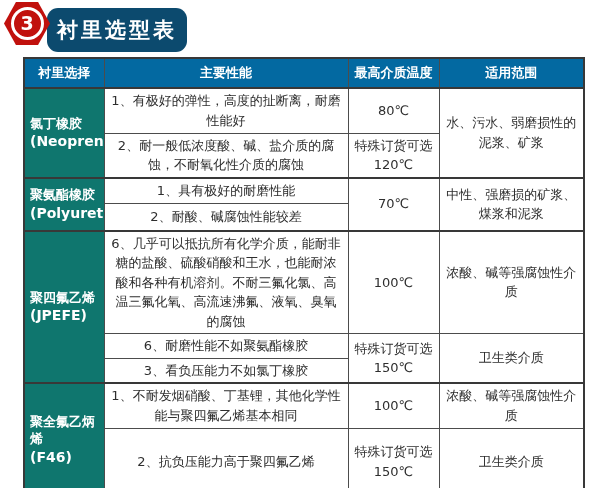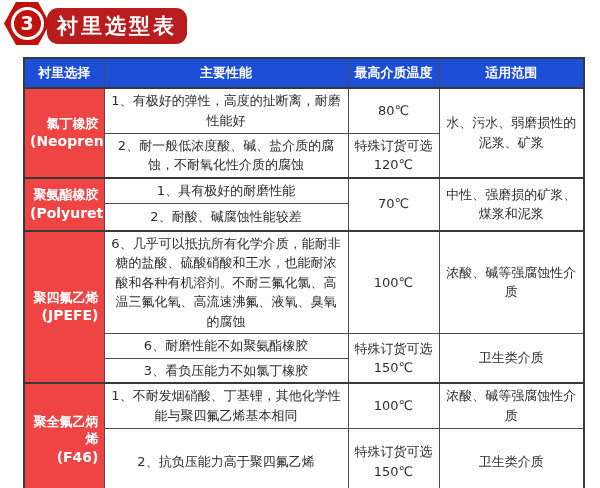--- a/index.html
+++ b/index.html
@@ -14,46 +14,46 @@
     background:#c1110d;
     clip-path:polygon(26% 0,74% 0,100% 50%,74% 100%,26% 100%,0 50%);
     display:flex;align-items:center;justify-content:center;z-index:2;
   }
   .badge-circle{
     width:27px;height:27px;border:3px solid #ffffff;border-radius:50%;
     color:#ffffff;font-weight:bold;font-size:19px;line-height:27px;
     display:flex;align-items:center;justify-content:center;
   }
   .title-banner{
-    position:absolute;left:47px;top:8px;width:140px;height:36px;
-    background:#b91c1c;border-radius:11px;color:#ffffff;
+    position:absolute;left:47px;top:8px;width:140px;height:44px;
+    background:#0c4a6e;border-radius:11px;color:#ffffff;
     font-weight:bold;font-size:21px;letter-spacing:3px;
     display:flex;align-items:center;justify-content:center;z-index:1;
   }
   
   table.lining{
     position:absolute;left:23px;top:57px;width:560px;
     border-collapse:collapse;table-layout:fixed;
     font-size:13px;color:#2e2e2e;
     border:2px solid #383838;
   }
   table.lining th,table.lining td{
     border:1px solid #4c4c4c;
     padding:2px 5px;
     vertical-align:middle;
     overflow:hidden;
   }
   table.lining thead th{
-    background:#1d4ed8;color:#ffffff;font-weight:bold;
+    background:#0369a1;color:#ffffff;font-weight:bold;
     font-size:13px;text-align:center;height:24px;
     border-bottom:2px solid #383838;
   }
   td.name{
-    background:#ef4444;color:#ffffff;font-weight:bold;
-    text-align:right;padding:0 1px;
+    background:#0f766e;color:#ffffff;font-weight:bold;
+    text-align:left;padding:0 1px;
   }
   .name-cn{font-size:13px;line-height:1.35;white-space:pre-line;}
   .name-en{font-size:14px;line-height:1.3;}
   td.perf{text-align:center;line-height:1.5;padding:2px 7px;}
   td.center{text-align:center;white-space:pre-line;line-height:1.5;}
   tr.group-start td{border-top:2px solid #383838;}
 </style>
 </head>
 <body>
 

